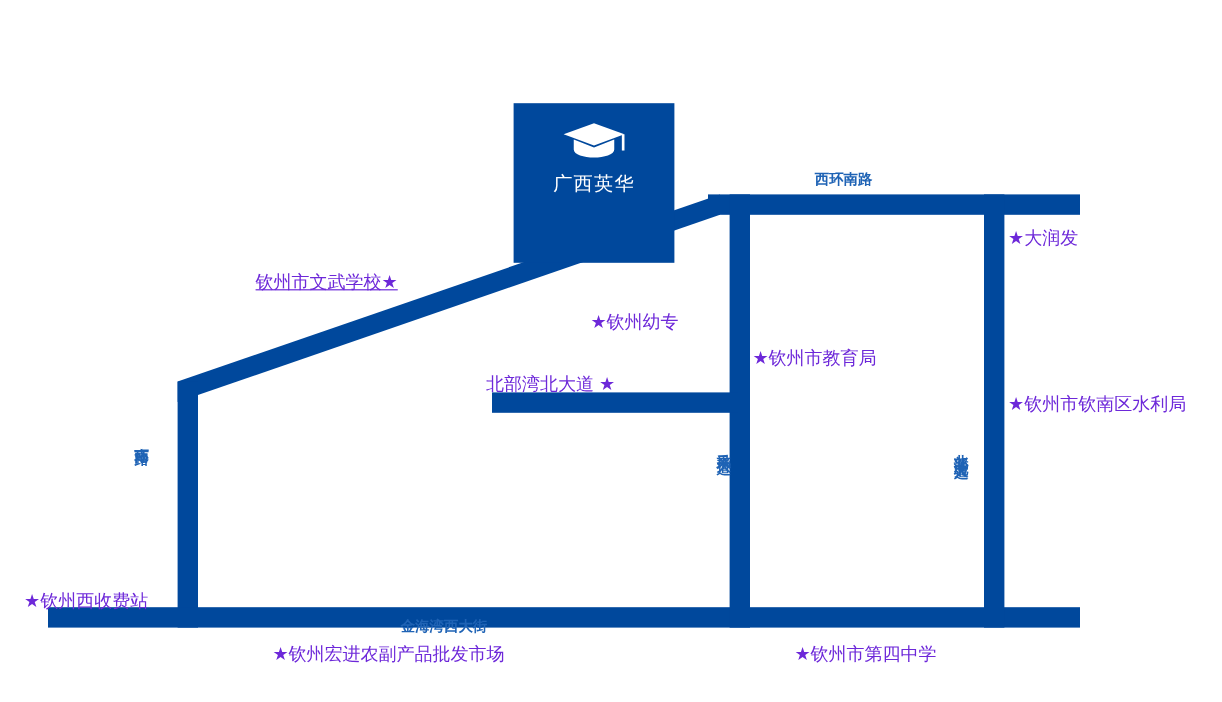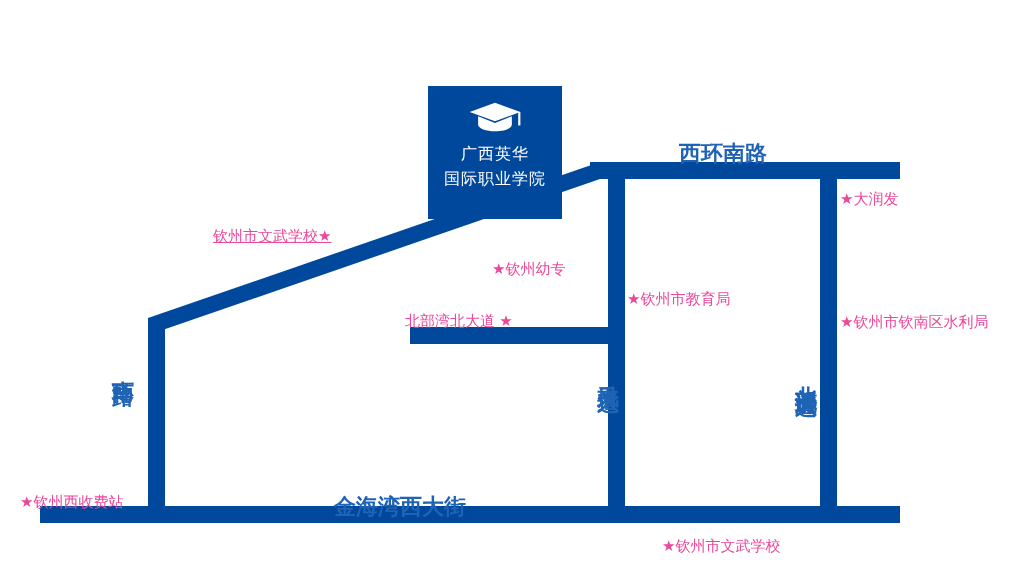--- a/index.html
+++ b/index.html
@@ -17,30 +17,30 @@
   }
   #road-layer {
     position: absolute;
     left: 0;
     top: 0;
     width: 1018px;
     height: 585px;
   }
   .poi {
     position: absolute;
-    color: #ec4899;
+    color: #6d28d9;
     font-size: 15px;
     line-height: 1;
     white-space: nowrap;
     font-family: "Liberation Sans", "DejaVu Sans", sans-serif;
   }
   .road-label {
     position: absolute;
     color: #1f63b5;
-    font-size: 22px;
+    font-size: 12px;
     line-height: 1;
     white-space: nowrap;
     font-weight: bold;
     font-family: "Liberation Sans", "DejaVu Sans", sans-serif;
   }
   .road-label.vertical {
     writing-mode: vertical-rl;
     text-orientation: upright;
     letter-spacing: 2px;
   }
@@ -96,31 +96,31 @@
     </g>
   </svg>
 
   <div id="school-badge">
     <svg class="cap-icon" viewBox="0 0 64 40" aria-hidden="true">
       <polygon points="32,3 62,14 32,25 2,14" fill="#ffffff"></polygon>
       <path d="M12,19 L12,29 C12,34 22,37 32,37 C42,37 52,34 52,29 L52,19 L32,27 Z" fill="#ffffff"></path>
       <rect x="59.5" y="14" width="2.6" height="16" fill="#ffffff"></rect>
     </svg>
     <span class="badge-line">广西英华</span>
-    <span class="badge-line">国际职业学院</span>
   </div>
 
   <div class="road-label" style="left:679px; top:143px;">西环南路</div>
   <div class="road-label vertical" style="left:112px; top:363px;">南环路</div>
   <div class="road-label vertical" style="left:597px; top:368px;">乘风大道</div>
   <div class="road-label vertical" style="left:795px; top:368px;">北部湾北大道</div>
-  <div class="road-label" style="left:334px; top:496px;">金海湾西大街</div>
+  <div class="road-label" style="left:334px; top:516px;">金海湾西大街</div>
 
   <div class="poi" style="left:213px; top:228px;text-decoration:underline;">钦州市文武学校★</div>
   <div class="poi" style="left:492px; top:225px;margin-top:36px;">★钦州幼专</div>
   <div class="poi" style="left:840px; top:191px;">★大润发</div>
   <div class="poi" style="left:627px; top:291px;">★钦州市教育局</div>
-  <div class="poi" style="left:840px; top:314px;">★钦州市钦南区水利局</div>
+  <div class="poi" style="left:840px; top:330px;">★钦州市钦南区水利局</div>
   <div class="poi" style="left:405px; top:313px;">北部湾北大道 ★</div>
   <div class="poi" style="left:20px; top:494px;">★钦州西收费站</div>
-  <div class="poi" style="left:662px; top:538px;">★钦州市文武学校</div>
+  <div class="poi" style="left:227px; top:538px;">★钦州宏进农副产品批发市场</div>
+  <div class="poi" style="left:662px; top:538px;">★钦州市第四中学</div>
 
 </div>
 
 </body></html>

